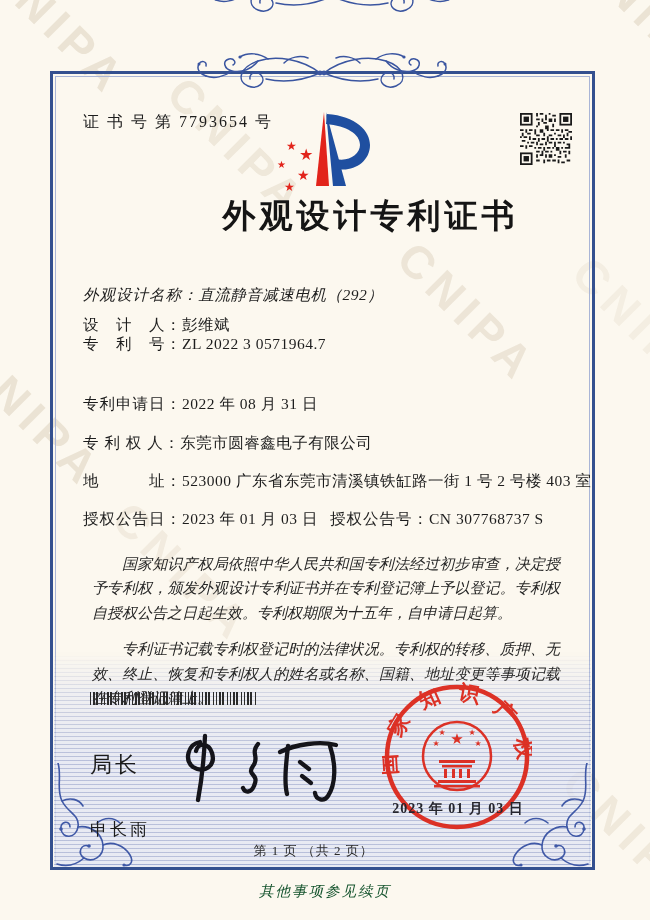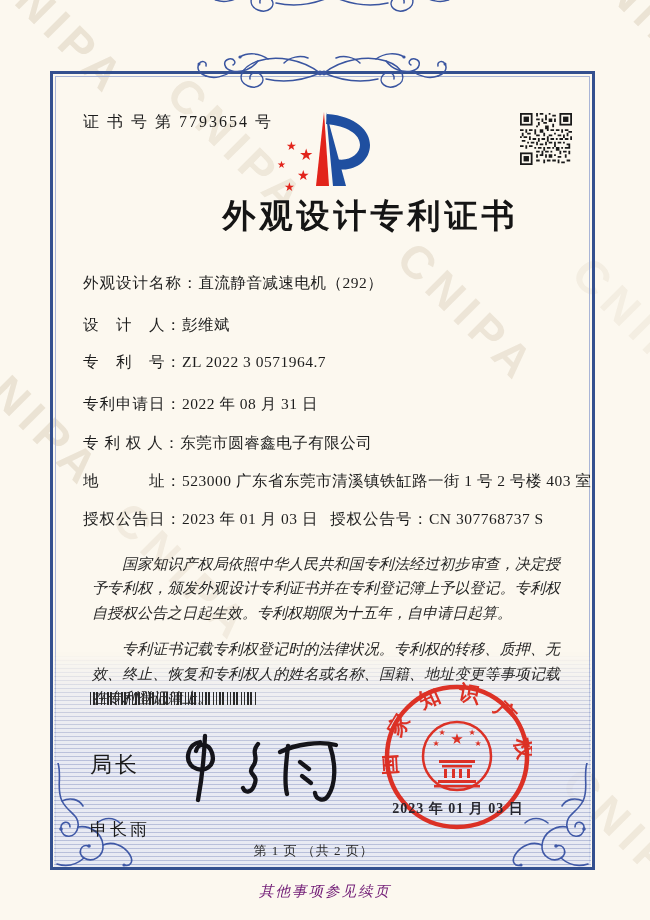--- a/index.html
+++ b/index.html
@@ -49,21 +49,21 @@
       #2b2b2b 0 1px,transparent 1px 3px,#2b2b2b 3px 5px,transparent 5px 6px,
       #2b2b2b 6px 8px,transparent 8px 11px,#2b2b2b 11px 12px,transparent 12px 14px);
   }
   .signer-title{position:absolute;left:90px;top:750px;font-family:"Liberation Sans","DejaVu Sans",sans-serif;font-size:22px;letter-spacing:3px;color:#1c1c1c;}
   .signer-name{position:absolute;left:90px;top:778px;font-family:"Liberation Sans","DejaVu Sans",sans-serif;font-size:17px;letter-spacing:3px;color:#1c1c1c;margin-top:40px;}
   .seal-date{
     position:absolute;left:387px;top:800px;width:142px;text-align:center;
     font-size:14px;font-weight:600;letter-spacing:1px;color:#26262e;
   }
   .page-info{position:absolute;left:50px;top:842px;width:527px;text-align:center;font-size:13px;letter-spacing:1px;color:#2a2a2a;}
-  .cont-note{position:absolute;left:0;top:882px;width:650px;text-align:center;font-size:14.5px;font-style:italic;letter-spacing:2px;color:#701a75;}
+  .cont-note{position:absolute;left:0;top:882px;width:650px;text-align:center;font-size:14.5px;font-style:italic;letter-spacing:2px;color:#14532d;}
 </style>
 </head>
 <body>
 
 <div class="page">
 
   <span class="wm" style="left:-30px;top:-2px;">CNIPA</span>
   <span class="wm" style="left:560px;top:-14px;">CNIPA</span>
   <span class="wm" style="left:150px;top:120px;opacity:.8;">CNIPA</span>
   <span class="wm" style="left:380px;top:285px;opacity:.9;">CNIPA</span>
@@ -157,27 +157,27 @@
     <g fill="#1a1a1a">
       <rect x="2" y="2" width="3" height="3"></rect>
         <rect x="24" y="2" width="3" height="3"></rect>
         <rect x="2" y="24" width="3" height="3"></rect>
       <path d="M9 0h1v2H9z M11 0h2v1h-2z M14 1h1v3h-1z M16 0h1v1h-1z M18 1h2v1h-2z M9 3h2v1H9z M12 3h1v2h-1z M16 3h2v2h-2z M19 3h1v2h-1z M10 5h1v2h-1z M13 5h2v1h-2z M18 6h1v2h-1z M9 7h1v1H9z M14 7h2v2h-2z M0 9h2v1H0z M3 9h1v2H3z M5 9h2v1H5z M8 9h1v3H8z M11 9h2v2h-2z M15 9h1v1h-1z M17 9h2v1h-2z M20 9h2v1h-2z M23 9h1v2h-1z M25 9h2v1h-2z M27 10h2v1h-2z M1 11h1v2H1z M4 11h2v1H4z M9 12h2v1H9z M13 11h1v2h-1z M16 12h2v1h-2z M19 11h1v1h-1z M21 12h2v1h-2z M24 12h1v2h-1z M26 11h1v2h-1z M0 13h1v1H0z M2 13h2v1H2z M5 13h1v2H5z M7 14h2v1H7z M10 14h1v2h-1z M12 14h2v1h-2z M15 13h1v3h-1z M17 14h2v1h-2z M20 14h1v1h-1z M22 14h2v1h-2z M25 14h2v1h-2z M28 13h1v2h-1z M1 15h2v1H1z M4 16h1v1H4z M6 16h2v1H6z M9 16h1v2H9z M11 17h2v1h-2z M14 16h1v2h-1z M16 16h2v1h-2z M19 16h1v3h-1z M21 16h2v1h-2z M24 16h1v1h-1z M26 17h2v1h-2z M0 18h2v1H0z M3 18h1v2H3z M5 18h2v1H5z M8 19h1v1H8z M10 19h2v1h-2z M13 19h1v2h-1z M15 19h2v1h-2z M18 19h1v1h-1z M20 19h2v2h-2z M23 19h1v1h-1z M25 19h2v1h-2z M27 18h1v2h-1z M9 21h2v1H9z M12 21h1v2h-1z M14 21h2v1h-2z M17 21h1v1h-1z M22 21h1v2h-1z M24 21h2v1h-2z M27 21h1v2h-1z M9 23h1v2H9z M11 23h2v1h-2z M14 23h1v2h-1z M16 23h2v2h-2z M19 23h1v1h-1z M21 24h2v1h-2z M25 23h1v2h-1z M9 26h2v1H9z M13 26h1v2h-1z M15 26h2v1h-2z M18 26h2v1h-2z M21 26h1v2h-1z M23 27h2v1h-2z M26 26h2v1h-2z"></path>
     </g>
   </svg>
 
   <div class="title">外观设计专利证书</div>
 
-  <div class="field-row" style="top:273px;">
+  <div class="field-row" style="top:285px;font-style:italic;">
     <span class="lab">外观设计名称：</span><span>直流静音减速电机（292）</span>
   </div>
   <div class="field-row" style="top:315px;">
     <span class="lab">设　计　人：</span><span>彭维斌</span>
   </div>
-  <div class="field-row" style="top:352px;">
+  <div class="field-row" style="top:334px;">
     <span class="lab">专　利　号：</span><span>ZL 2022 3 0571964.7</span>
   </div>
   <div class="field-row" style="top:394px;">
     <span class="lab">专利申请日：</span><span>2022 年 08 月 31 日</span>
   </div>
   <div class="field-row" style="top:433px;">
     <span class="lab">专 利 权 人：</span><span>东莞市圆睿鑫电子有限公司</span>
   </div>
   <div class="field-row" style="top:471px;">
     <span class="lab">地　　　址：</span><span>523000 广东省东莞市清溪镇铁缸路一街 1 号 2 号楼 403 室</span>

